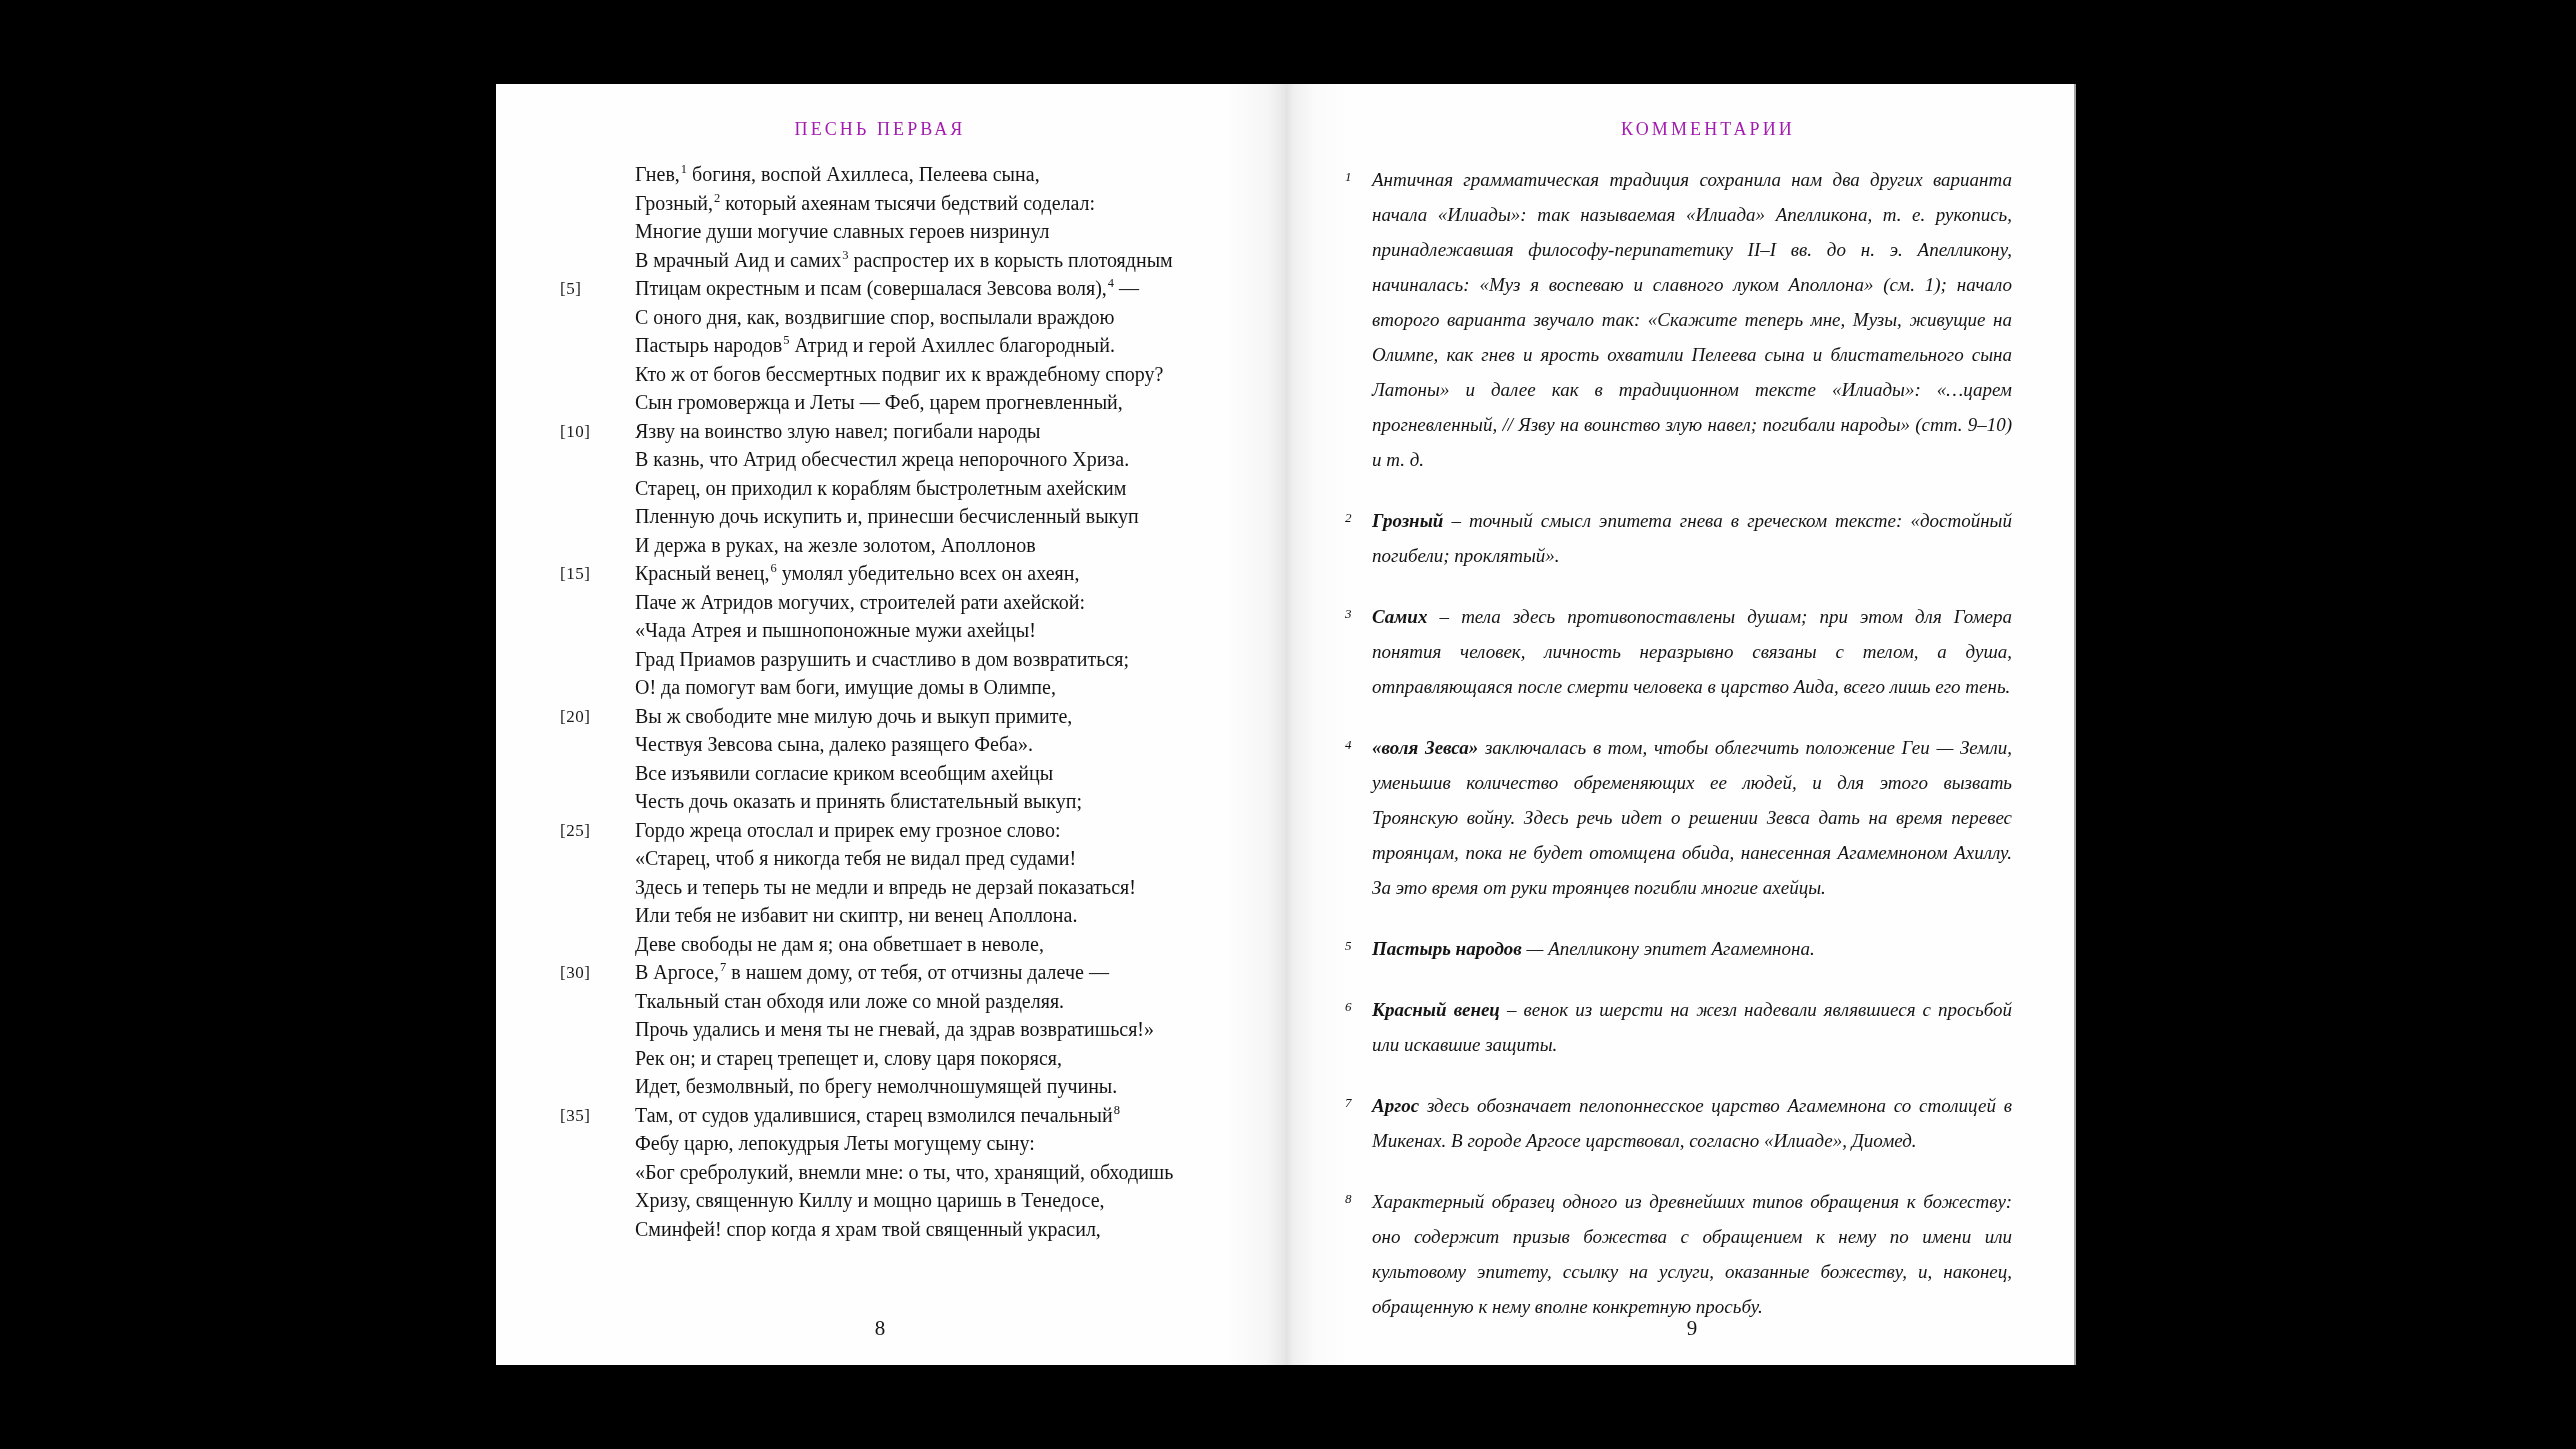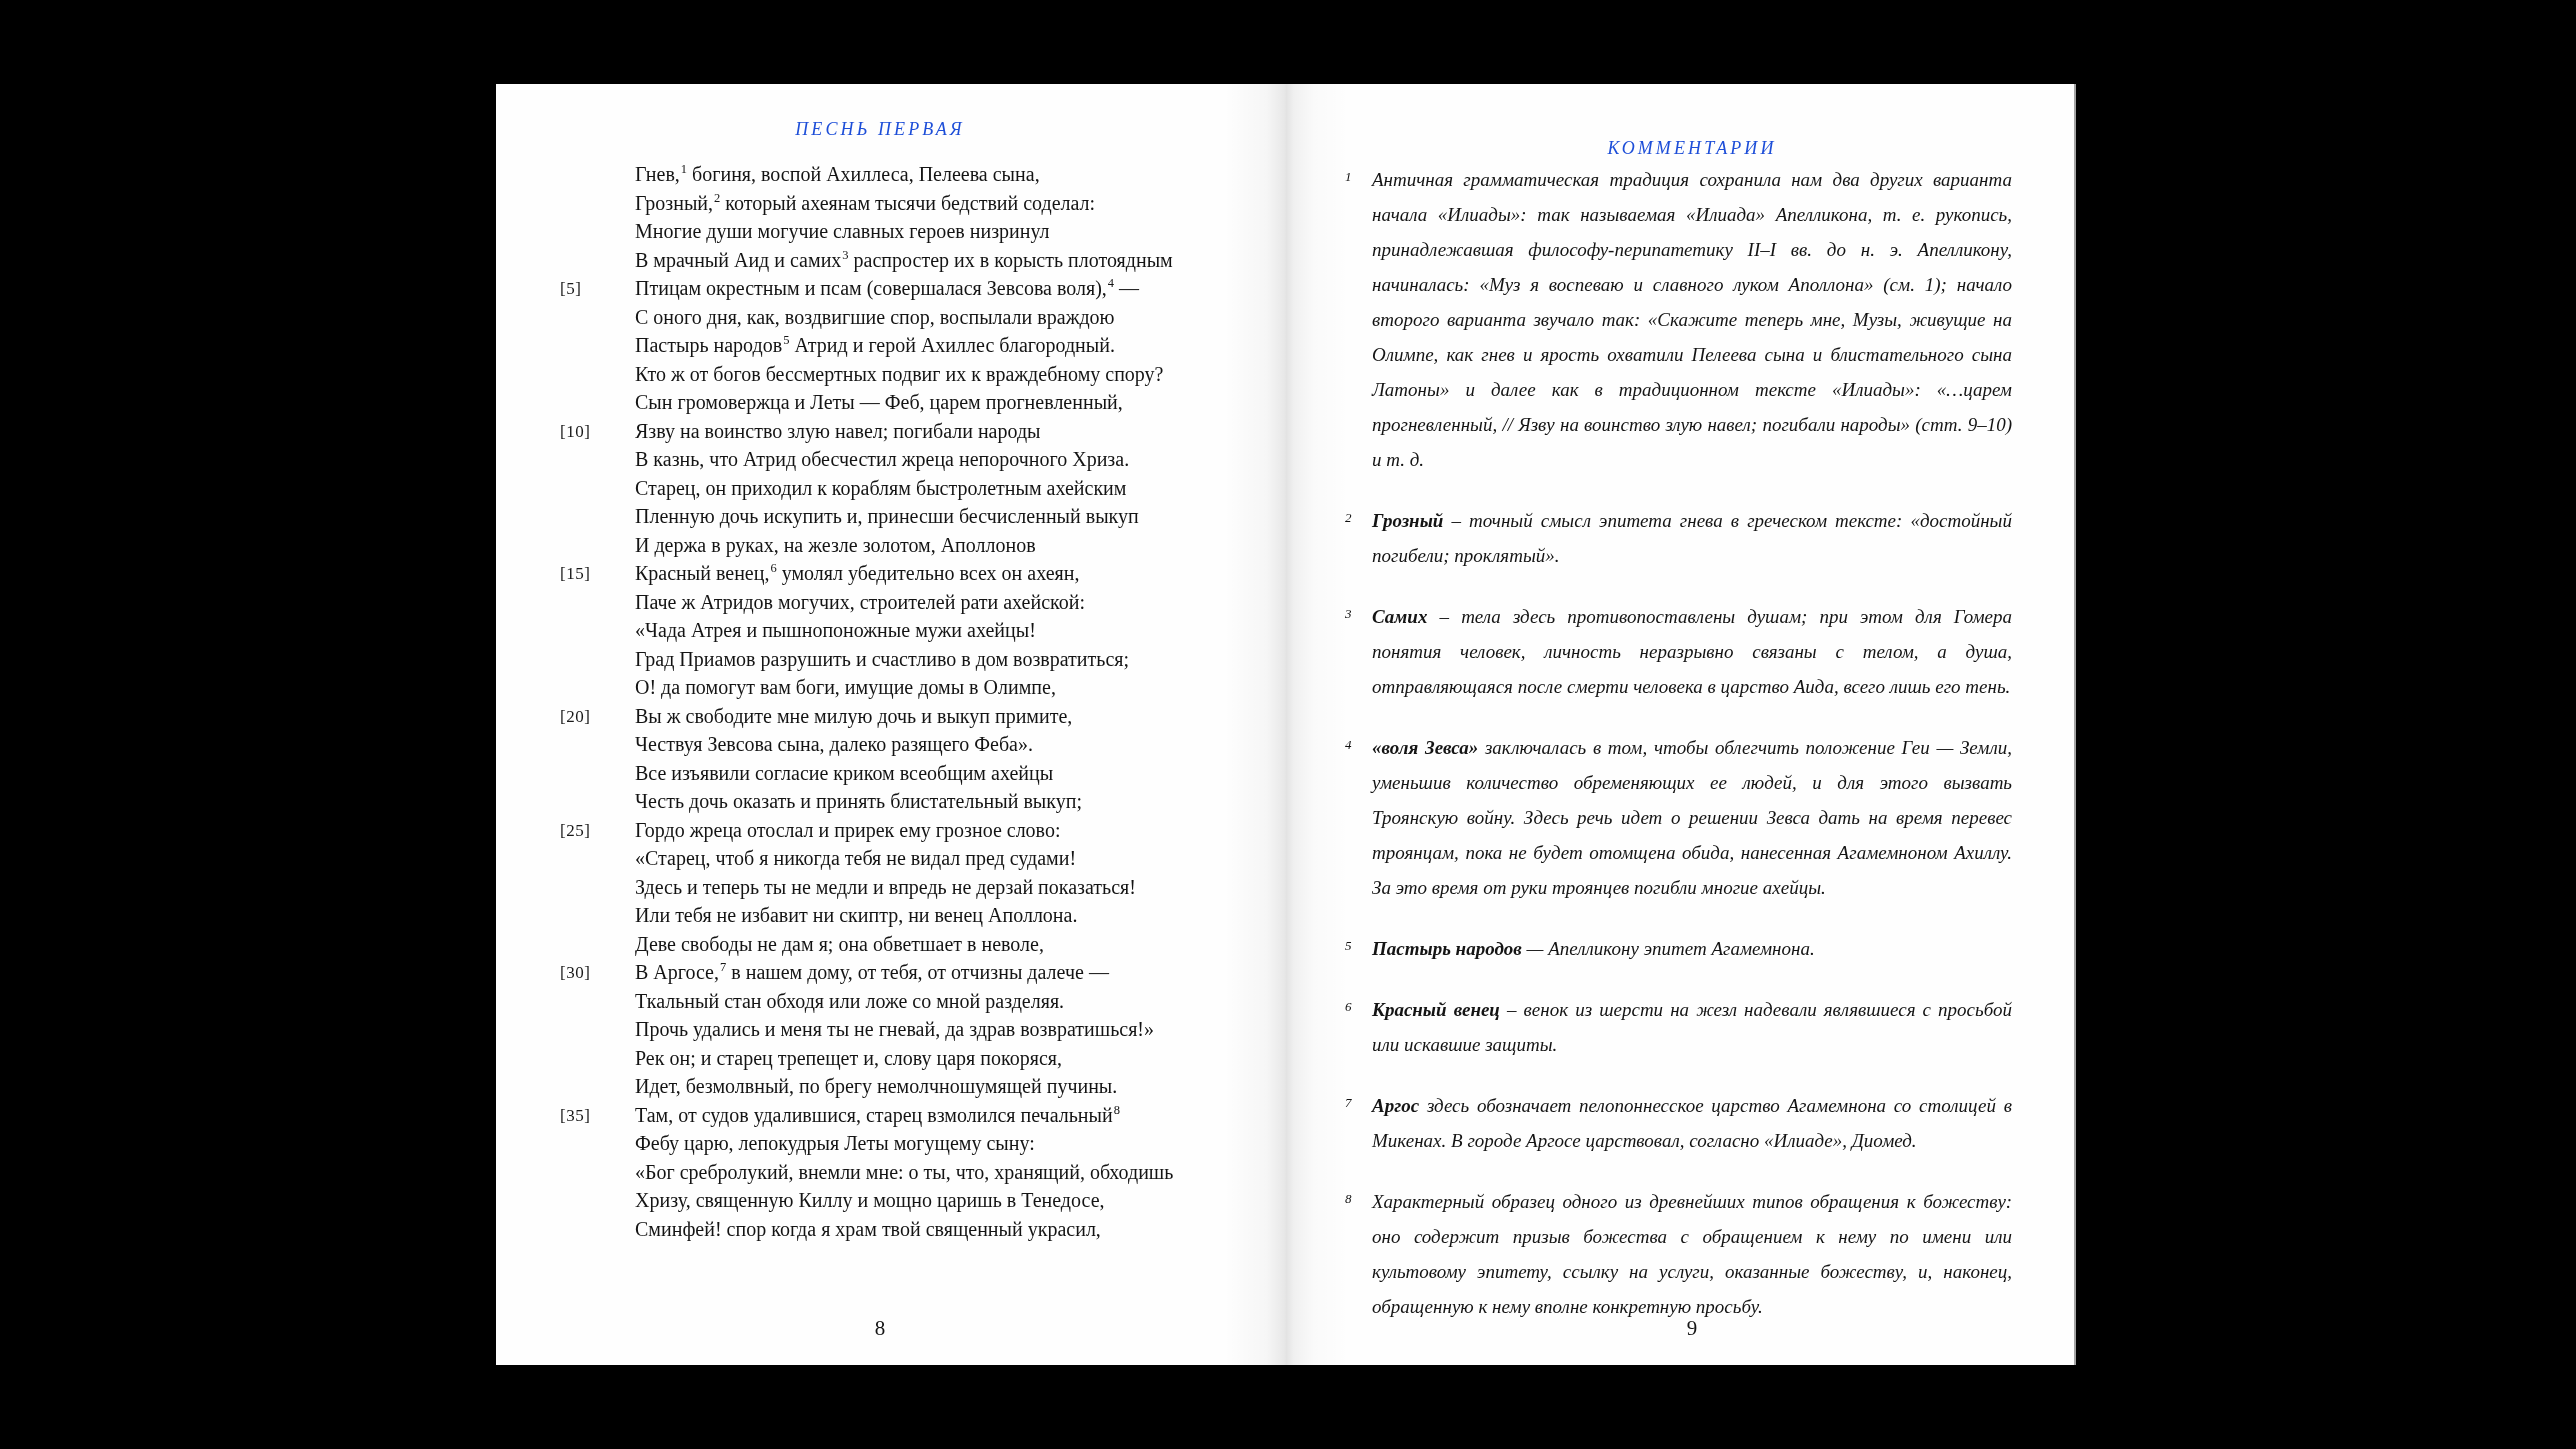--- a/index.html
+++ b/index.html
@@ -24,24 +24,24 @@
       rgba(0,0,0,0.055) 56%,
       rgba(0,0,0,0.015) 72%,
       rgba(0,0,0,0) 100%);
   }
   .edge-line{
     position:absolute;right:0;top:0;width:1.9px;height:100%;z-index:6;
     background:rgba(90,90,90,0.55);pointer-events:none;
   }
   .running-head{
     position:absolute;top:35px;text-align:center;
-    font-size:18px;letter-spacing:3.1px;color:#1d4ed8;white-space:nowrap;font-style:italic;
+    font-size:18px;letter-spacing:3.1px;color:#a21caf;white-space:nowrap;
   }
   .page-left .running-head{left:64px;width:640px;}
-  .page-right .running-head{left:86px;width:640px;margin-top:19px;}
+  .page-right .running-head{left:102px;width:640px;}
   .poem{
     position:absolute;left:64px;top:76px;width:640px;
     font-size:20px;line-height:28.5px;
   }
   .poem-line{position:relative;padding-left:75px;white-space:nowrap;}
   .line-marker{
     position:absolute;left:0;top:1px;font-size:17px;color:#1a1a1a;
     letter-spacing:0.5px;
   }
   .poem sup{

